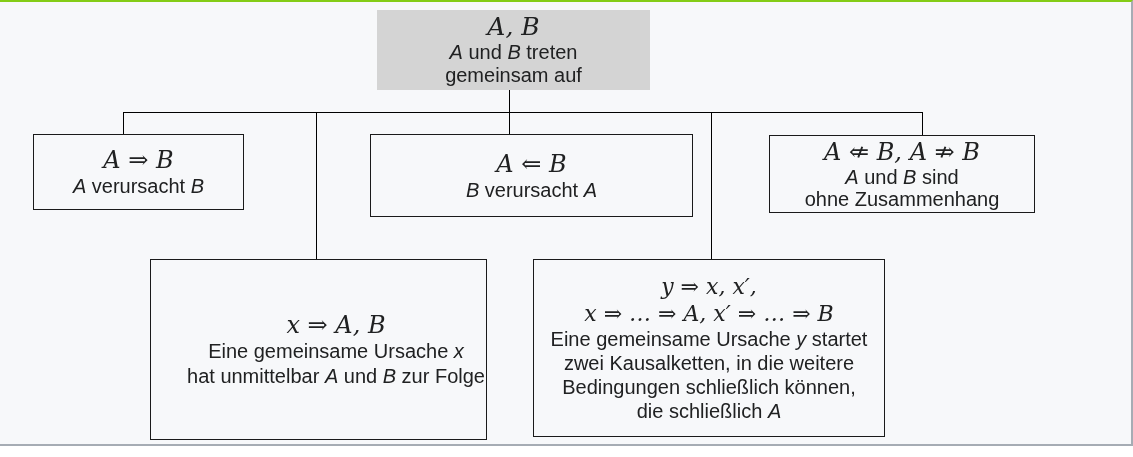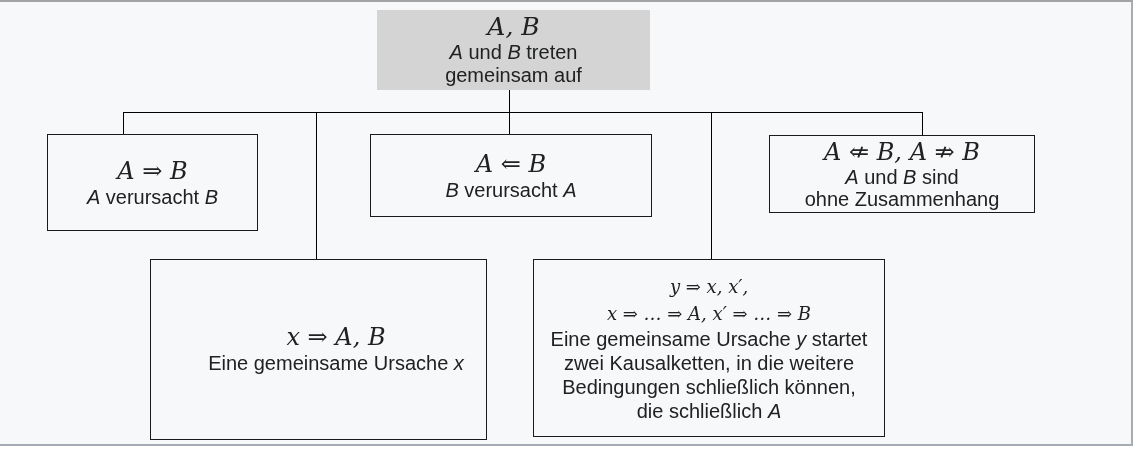--- a/index.html
+++ b/index.html
@@ -2,21 +2,21 @@
 <html><head>
 <meta charset="utf-8">
 <style>
   html, body { margin: 0; padding: 0; background: #ffffff; }
   body { width: 1133px; height: 457px; position: relative; font-family: "Liberation Sans", "DejaVu Sans", sans-serif; color: #202122; }
 
   .frame {
     position: absolute; left: 0; top: 0;
     width: 1133px; height: 446px;
     box-sizing: border-box;
-    border-top: 2px solid #a3a3a3;
+    border-top: 2px solid #84cc16;
     border-right: 2px solid #a6acb4;
     border-bottom: 2px solid #a6acb4;
     background: #f7f8fa;
     overflow: hidden;
   }
 
   .connectors { position: absolute; left: 0; top: 0; }
 
   .box {
     position: absolute;
@@ -32,33 +32,33 @@
   .box.root { border: none; }
 
   .math {
     font-family: "DejaVu Serif", "DejaVu Sans", serif;
     font-style: italic;
     font-size: 24px;
     line-height: 28px;
     white-space: nowrap;
   }
   .root .math { font-size: 25px; line-height: 28px; }
-  .chains .math { font-size: 18px; line-height: 27px; }
+  .chains .math { font-size: 22px; line-height: 27px; }
 
   .txt { font-size: 20px; line-height: 24px; white-space: nowrap; }
   .root .txt { line-height: 23px; }
   .norel .txt { line-height: 22px; }
   .common .txt { line-height: 25px; }
   .chains .txt { line-height: 24px; }
   .txt i, .v { font-style: italic; }
 
   
   .root    { left: 377px; top: 8px;   width: 273px; height: 80px; }
-  .acb     { left: 47px;  top: 132px; width: 211px; height: 97px; }
-  .bca     { left: 370px; top: 132px; width: 282px; height: 83px; }
+  .acb     { left: 33px;  top: 132px; width: 211px; height: 76px; }
+  .bca     { left: 370px; top: 132px; width: 323px; height: 83px; }
   .norel   { left: 769px; top: 133px; width: 266px; height: 78px; justify-content: center; }
   .common  { left: 150px; top: 257px; width: 337px; height: 181px; padding-left: 35px; }
   .chains  { left: 533px; top: 257px; width: 352px; height: 178px; }
 </style>
 </head>
 <body>
 
 <div class="frame">
 
   <svg class="connectors" width="1133" height="446" viewBox="0 0 1133 446" shape-rendering="crispEdges">
@@ -88,20 +88,21 @@
 
   <div class="box norel">
     <div class="math">A ⇍ B, A ⇏ B</div>
     <div class="txt"><i class="v">A</i> und <i class="v">B</i> sind</div>
     <div class="txt">ohne Zusammenhang</div>
   </div>
 
   <div class="box common">
     <div class="math">x ⇒ A, B</div>
     <div class="txt">Eine gemeinsame Ursache <i class="v">x</i></div>
+    <div class="txt">hat unmittelbar <i class="v">A</i> und <i class="v">B</i> zur Folge</div>
   </div>
 
   <div class="box chains">
     <div class="math">y ⇒ x, x′,</div>
     <div class="math">x ⇒ … ⇒ A, x′ ⇒ … ⇒ B</div>
     <div class="txt">Eine gemeinsame Ursache <i class="v">y</i> startet</div>
     <div class="txt">zwei Kausalketten, in die weitere</div>
     <div class="txt">Bedingungen schließlich können,</div>
     <div class="txt">die schließlich <i class="v">A</i></div>
   </div>

